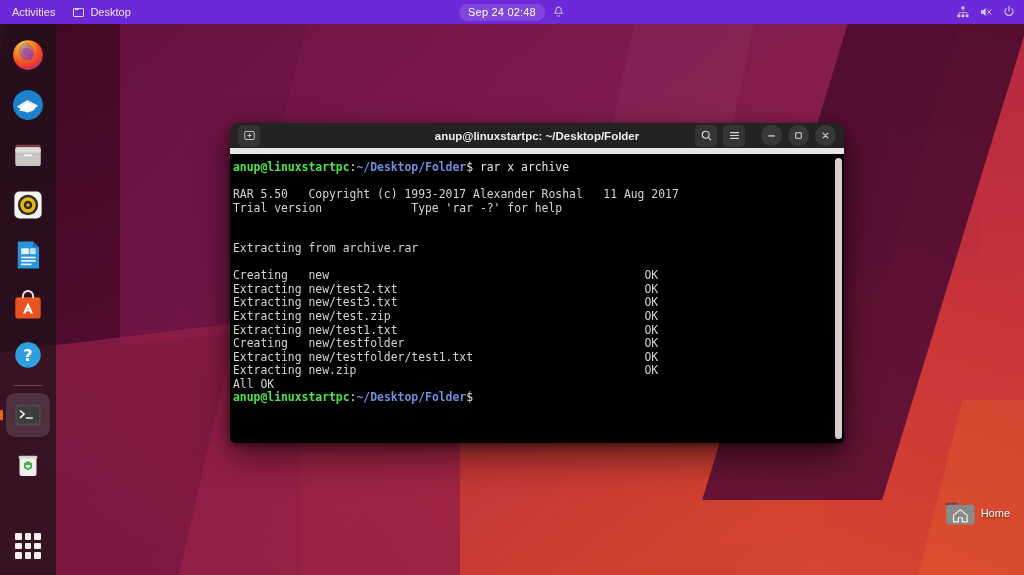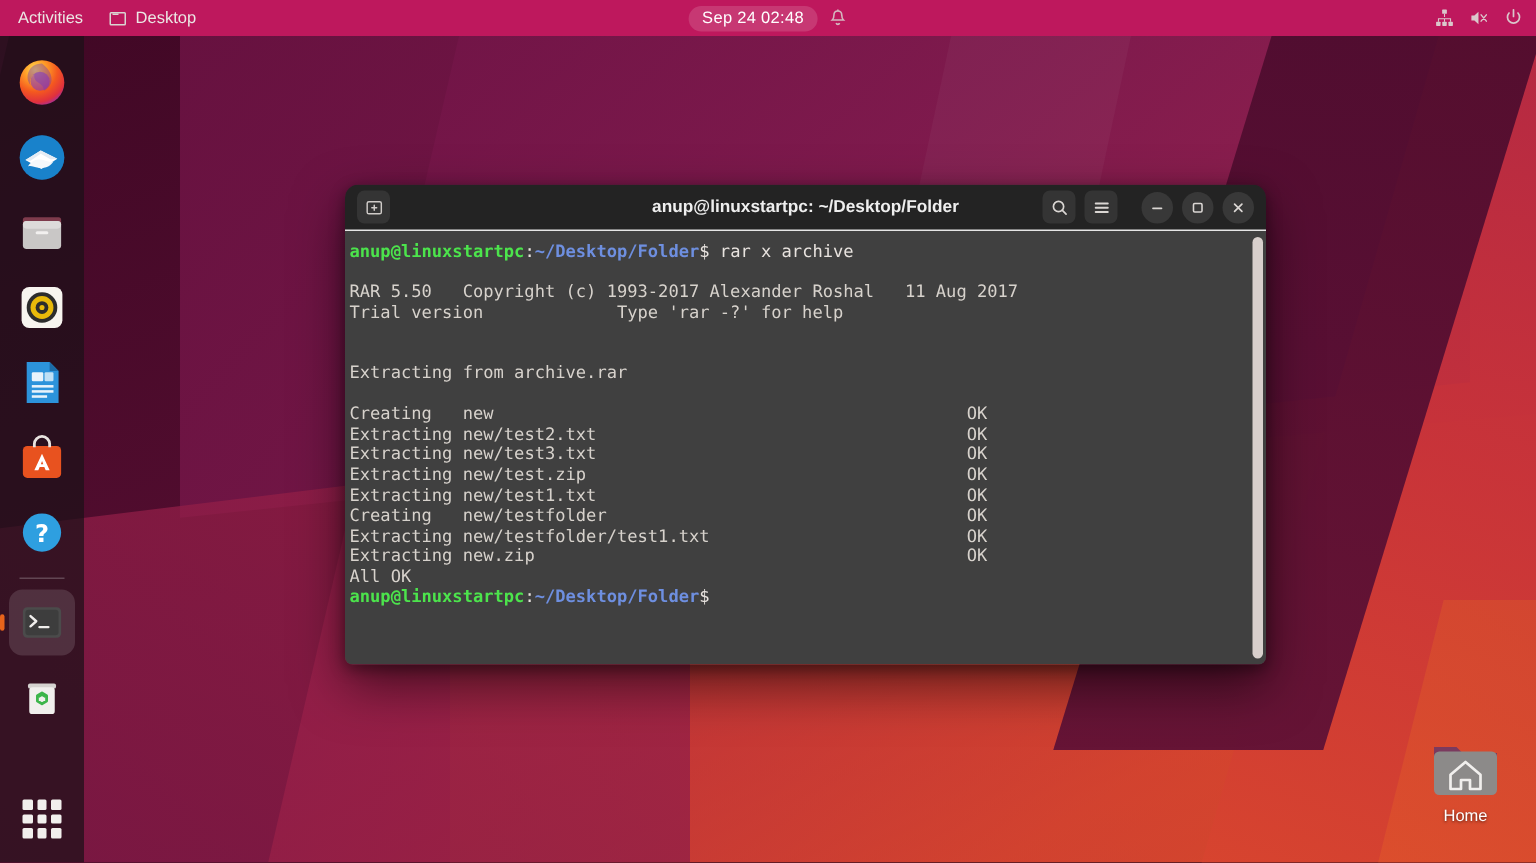--- a/index.html
+++ b/index.html
@@ -68,21 +68,21 @@
   }
   .wp8 {
     left:620px; top:-60px; width:120px; height:300px;
     background:rgba(255,255,255,.035);
     transform:skewX(-12deg);
   }
 
   
   #topbar {
     position:absolute; left:0; top:0; width:1024px; height:24px;
-    background:#be185d;
+    background:#6d28d9;
     display:flex; align-items:center;
     color:#e6e3e1;
     font-size:11px;
     z-index:60;
   }
   #activities {
     padding:0 10px 0 12px; height:24px; display:flex; align-items:center;
     font-size:11px; color:#ebe7e4; cursor:pointer;
   }
   #app-indicator {
@@ -142,39 +142,39 @@
     position:absolute; bottom:16px; left:50%; transform:translateX(-50%);
     width:26px; height:26px; cursor:pointer;
     display:grid; grid-template-columns:repeat(3,1fr); grid-template-rows:repeat(3,1fr);
     gap:3px;
   }
   #apps-grid i { background:#f2efed; border-radius:1px; display:block; }
 
   
   #home-icon {
     position:absolute; left:944px; top:492px; width:66px;
-    display:flex; flex-direction:column; align-items:center; gap:4px;
+    display:flex; flex-direction:row; align-items:center; gap:4px;
     cursor:pointer; z-index:10;
   }
   #home-icon .label {
     color:#fff; font-size:11px; text-shadow:0 1px 2px rgba(0,0,0,.6);
   }
 
   
   #terminal-window {
     position:absolute; left:230px; top:123px; width:614px; height:320px;
     border-radius:9px 9px 5px 5px;
     box-shadow:0 14px 34px rgba(0,0,0,.52), 0 3px 10px rgba(0,0,0,.4);
     overflow:hidden;
     z-index:20;
   }
   #titlebar {
     height:31px; background:#232323;
     display:flex; align-items:center;
-    border-bottom:1px solid #e5e5e5;
+    border-bottom:6px solid #e5e5e5;
     position:relative;
   }
   #title-text {
     position:absolute; left:0; right:0; text-align:center;
     color:#eeeeee; font-size:11.5px; font-weight:bold;
     pointer-events:none;
   }
   .tb-btn {
     width:22px; height:22px; border-radius:5px;
     background:#343434;
@@ -184,21 +184,21 @@
   }
   .tb-btn.round { border-radius:50%; background:#383838; width:21px; height:21px; }
   #tb-left { padding-left:8px; display:flex; gap:5px; z-index:2; }
   #tb-right {
     margin-left:auto; padding-right:8px; display:flex; align-items:center; gap:6px; z-index:2;
   }
   #tb-right .gap { width:4px; }
   .tb-ico { width:13px; height:13px; display:block; }
 
   #term-body {
-    height:289px; background:#404040;
+    height:289px; background:#000000;
     position:relative;
     padding:7px 0 0 2px;
     overflow:hidden;
   }
   #term-text {
     font-family:"DejaVu Sans Mono","Liberation Mono",monospace;
     font-size:11.4px;
     line-height:13.55px;
     color:#d7d2cc;
     white-space:pre;

